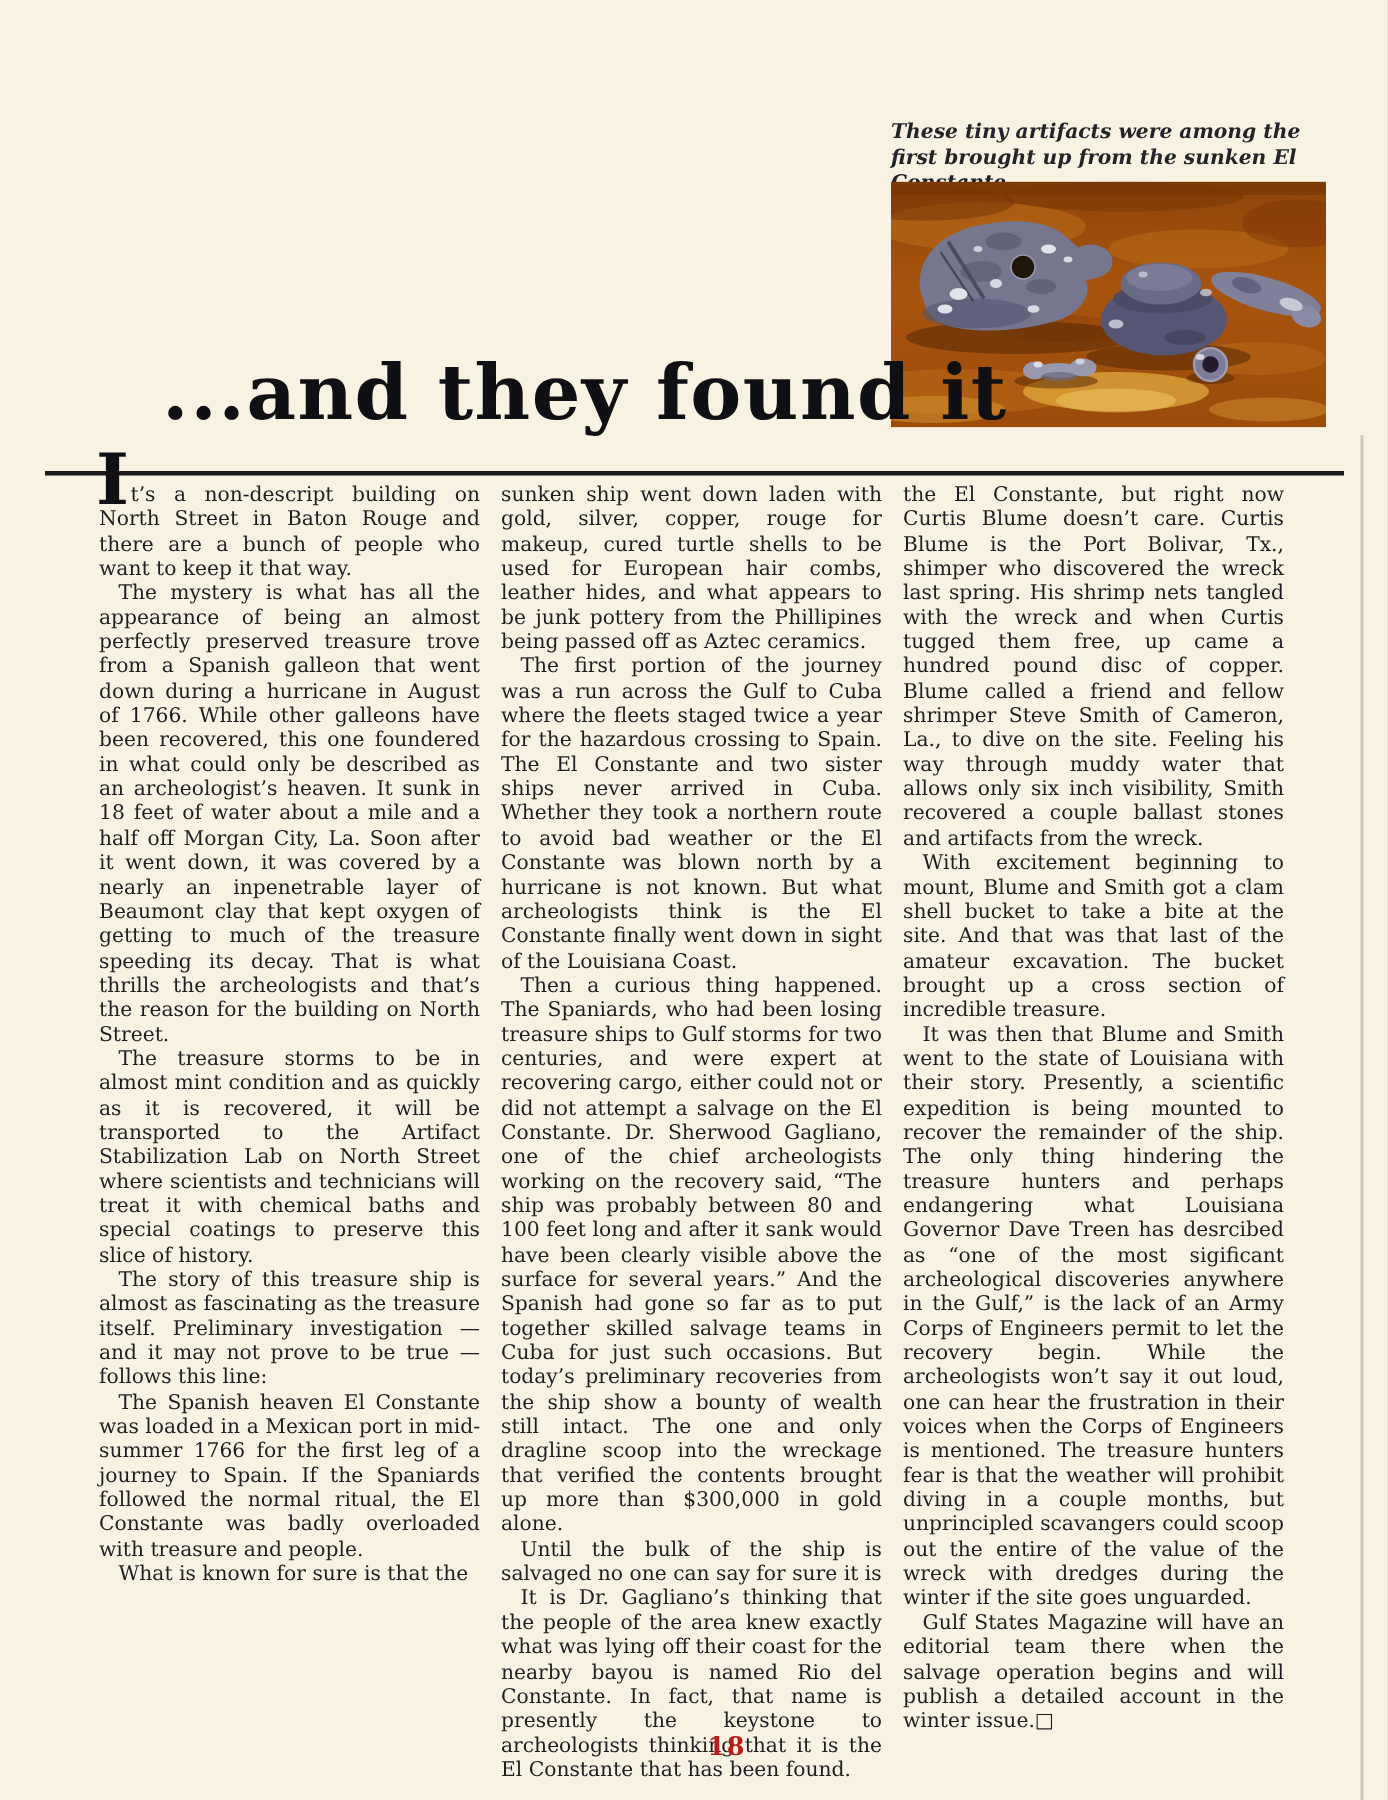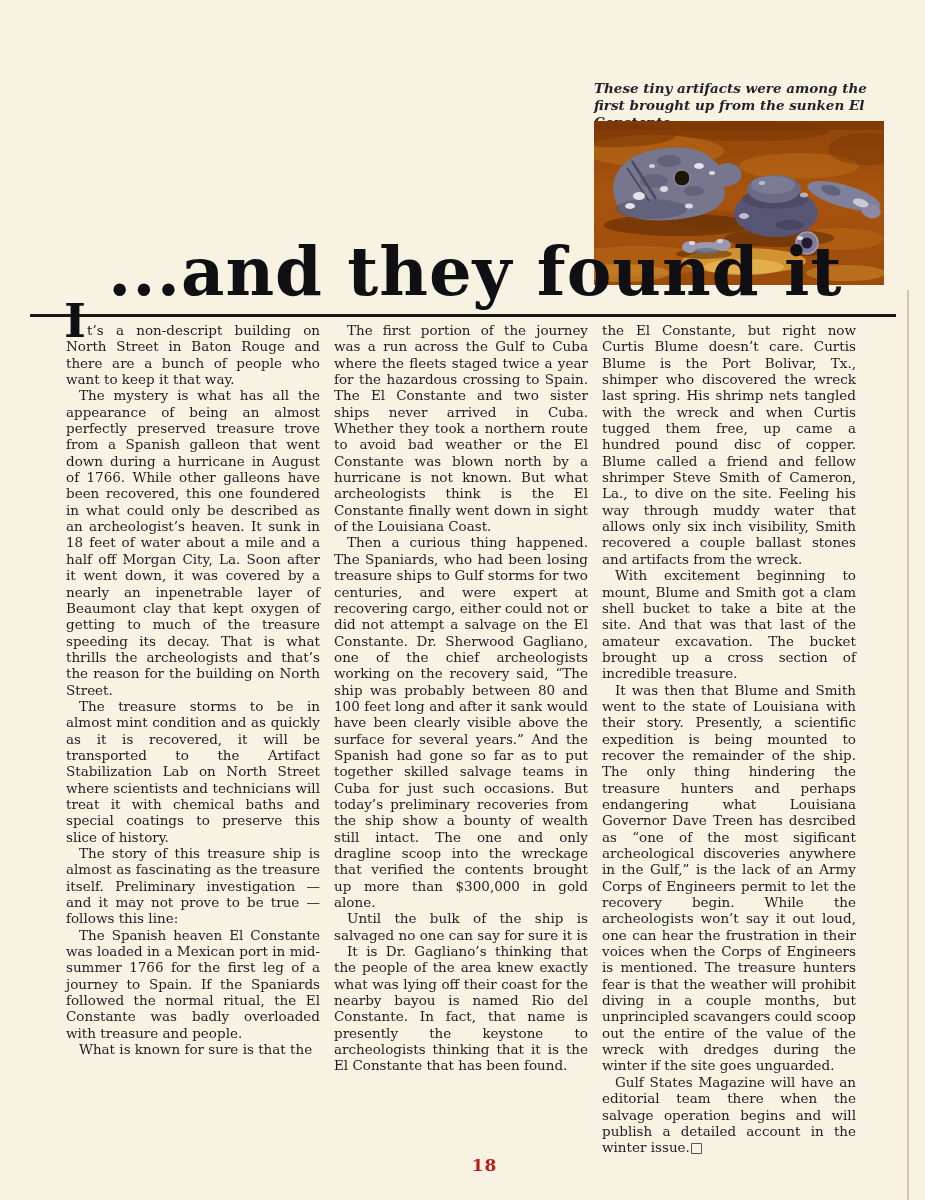--- a/index.html
+++ b/index.html
@@ -17,21 +17,21 @@
     font-style:italic; font-weight:bold; font-size:13.5px; line-height:17px;
     color:#23232a;
   }
   .photo {
     position:absolute; left:594px; top:121px; width:290px; height:164px;
     overflow:hidden;
   }
   .photo svg { display:block; }
   .headline {
     position:absolute; left:108px; top:232px;
-    font-size:67px; font-weight:bold; letter-spacing:1px; color:#101014;
+    font-size:51px; font-weight:bold; letter-spacing:1px; color:#101014;
     white-space:nowrap;
   }
   .rule {
     position:absolute; left:30px; top:314px; width:866px; height:3px;
     background:#181818;
   }
   .columns {
     position:absolute; left:66px; top:322px; width:790px;
     display:flex; gap:14px;
   }
@@ -153,20 +153,21 @@
   <div class="columns">
     <div class="col">
         <p class="para"><span class="dropcap">I</span><span class="cap-spacer"></span><span>t’s a non-descript building on North Street in Baton Rouge and there are a bunch of people who want to keep it that way.</span></p>
         <p class="para indent"><span>The mystery is what has all the appearance of being an almost perfectly preserved treasure trove from a Spanish galleon that went down during a hurricane in August of 1766. While other galleons have been recovered, this one foundered in what could only be described as an archeologist’s heaven. It sunk in 18 feet of water about a mile and a half off Morgan City, La. Soon after it went down, it was covered by a nearly an inpenetrable layer of Beaumont clay that kept oxygen of getting to much of the treasure speeding its decay. That is what thrills the archeologists and that’s the reason for the building on North Street.</span></p>
         <p class="para indent"><span>The treasure storms to be in almost mint condition and as quickly as it is recovered, it will be transported to the Artifact Stabilization Lab on North Street where scientists and technicians will treat it with chemical baths and special coatings to preserve this slice of history.</span></p>
         <p class="para indent"><span>The story of this treasure ship is almost as fascinating as the treasure itself. Preliminary investigation — and it may not prove to be true — follows this line:</span></p>
         <p class="para indent"><span>The Spanish heaven </span><span class="bold">El Constante</span><span> was loaded in a Mexican port in mid-summer 1766 for the first leg of a journey to Spain. If the Spaniards followed the normal ritual, the </span><span class="bold">El Constante</span><span> was badly overloaded with treasure and people.</span></p>
         <p class="para indent"><span>What is known for sure is that the</span></p>
       </div>
     <div class="col">
+        <p class="para"><span>sunken ship went down laden with gold, silver, copper, rouge for makeup, cured turtle shells to be used for European hair combs, leather hides, and what appears to be junk pottery from the Phillipines being passed off as Aztec ceramics.</span></p>
         <p class="para indent"><span>The first portion of the journey was a run across the Gulf to Cuba where the fleets staged twice a year for the hazardous crossing to Spain. The </span><span class="bold">El Constante</span><span> and two sister ships never arrived in Cuba. Whether they took a northern route to avoid bad weather or the </span><span class="bold">El Constante</span><span> was blown north by a hurricane is not known. But what archeologists think is the </span><span class="bold">El Constante</span><span> finally went down in sight of the Louisiana Coast.</span></p>
         <p class="para indent"><span>Then a curious thing happened. The Spaniards, who had been losing treasure ships to Gulf storms for two centuries, and were expert at recovering cargo, either could not or did not attempt a salvage on the </span><span class="bold">El Constante.</span><span> Dr. Sherwood Gagliano, one of the chief archeologists working on the recovery said, “The ship was probably between 80 and 100 feet long and after it sank would have been clearly visible above the surface for several years.” And the Spanish had gone so far as to put together skilled salvage teams in Cuba for just such occasions. But today’s preliminary recoveries from the ship show a bounty of wealth still intact. The one and only dragline scoop into the wreckage that verified the contents brought up more than $300,000 in gold alone.</span></p>
         <p class="para indent"><span>Until the bulk of the ship is salvaged no one can say for sure it is</span></p>
         <p class="para indent"><span>It is Dr. Gagliano’s thinking that the people of the area knew exactly what was lying off their coast for the nearby bayou is named Rio del Constante. In fact, that name is presently the keystone to archeologists thinking that it is the </span><span class="bold">El Constante</span><span> that has been found.</span></p>
       </div>
     <div class="col">
         <p class="para"><span>the </span><span class="bold">El Constante,</span><span> but right now Curtis Blume doesn’t care. Curtis Blume is the Port Bolivar, Tx., shimper who discovered the wreck last spring. His shrimp nets tangled with the wreck and when Curtis tugged them free, up came a hundred pound disc of copper. Blume called a friend and fellow shrimper Steve Smith of Cameron, La., to dive on the site. Feeling his way through muddy water that allows only six inch visibility, Smith recovered a couple ballast stones and artifacts from the wreck.</span></p>
         <p class="para indent"><span>With excitement beginning to mount, Blume and Smith got a clam shell bucket to take a bite at the site. And that was that last of the amateur excavation. The bucket brought up a cross section of incredible treasure.</span></p>
         <p class="para indent"><span>It was then that Blume and Smith went to the state of Louisiana with their story. Presently, a scientific expedition is being mounted to recover the remainder of the ship. The only thing hindering the treasure hunters and perhaps endangering what Louisiana Governor Dave Treen has desrcibed as “one of the most sigificant archeological discoveries anywhere in the Gulf,” is the lack of an Army Corps of Engineers permit to let the recovery begin. While the archeologists won’t say it out loud, one can hear the frustration in their voices when the Corps of Engineers is mentioned. The treasure hunters fear is that the weather will prohibit diving in a couple months, but unprincipled scavangers could scoop out the entire of the value of the wreck with dredges during the winter if the site goes unguarded.</span></p>
         <p class="para indent"><span>Gulf States Magazine will have an editorial team there when the salvage operation begins and will publish a detailed account in the winter issue.□</span></p>

